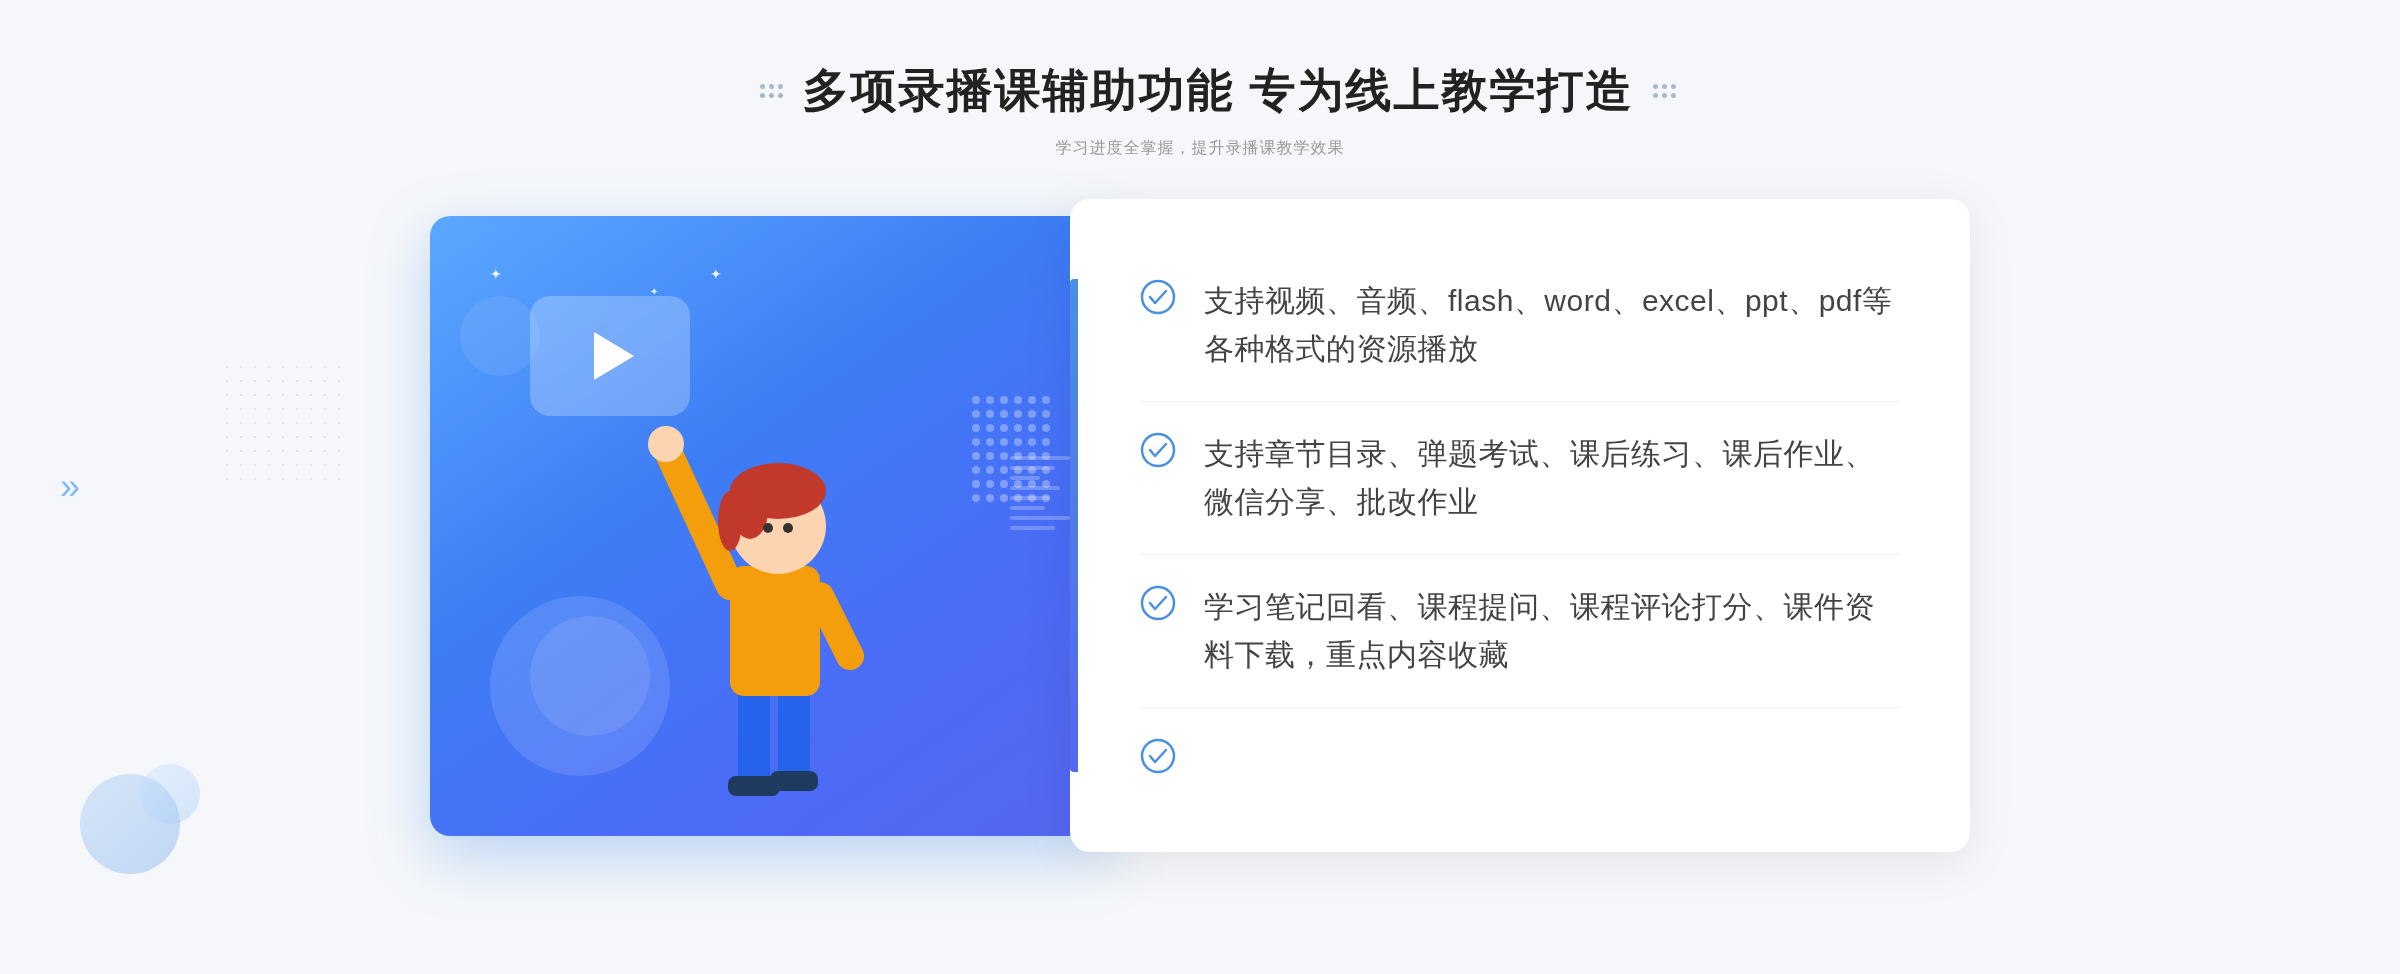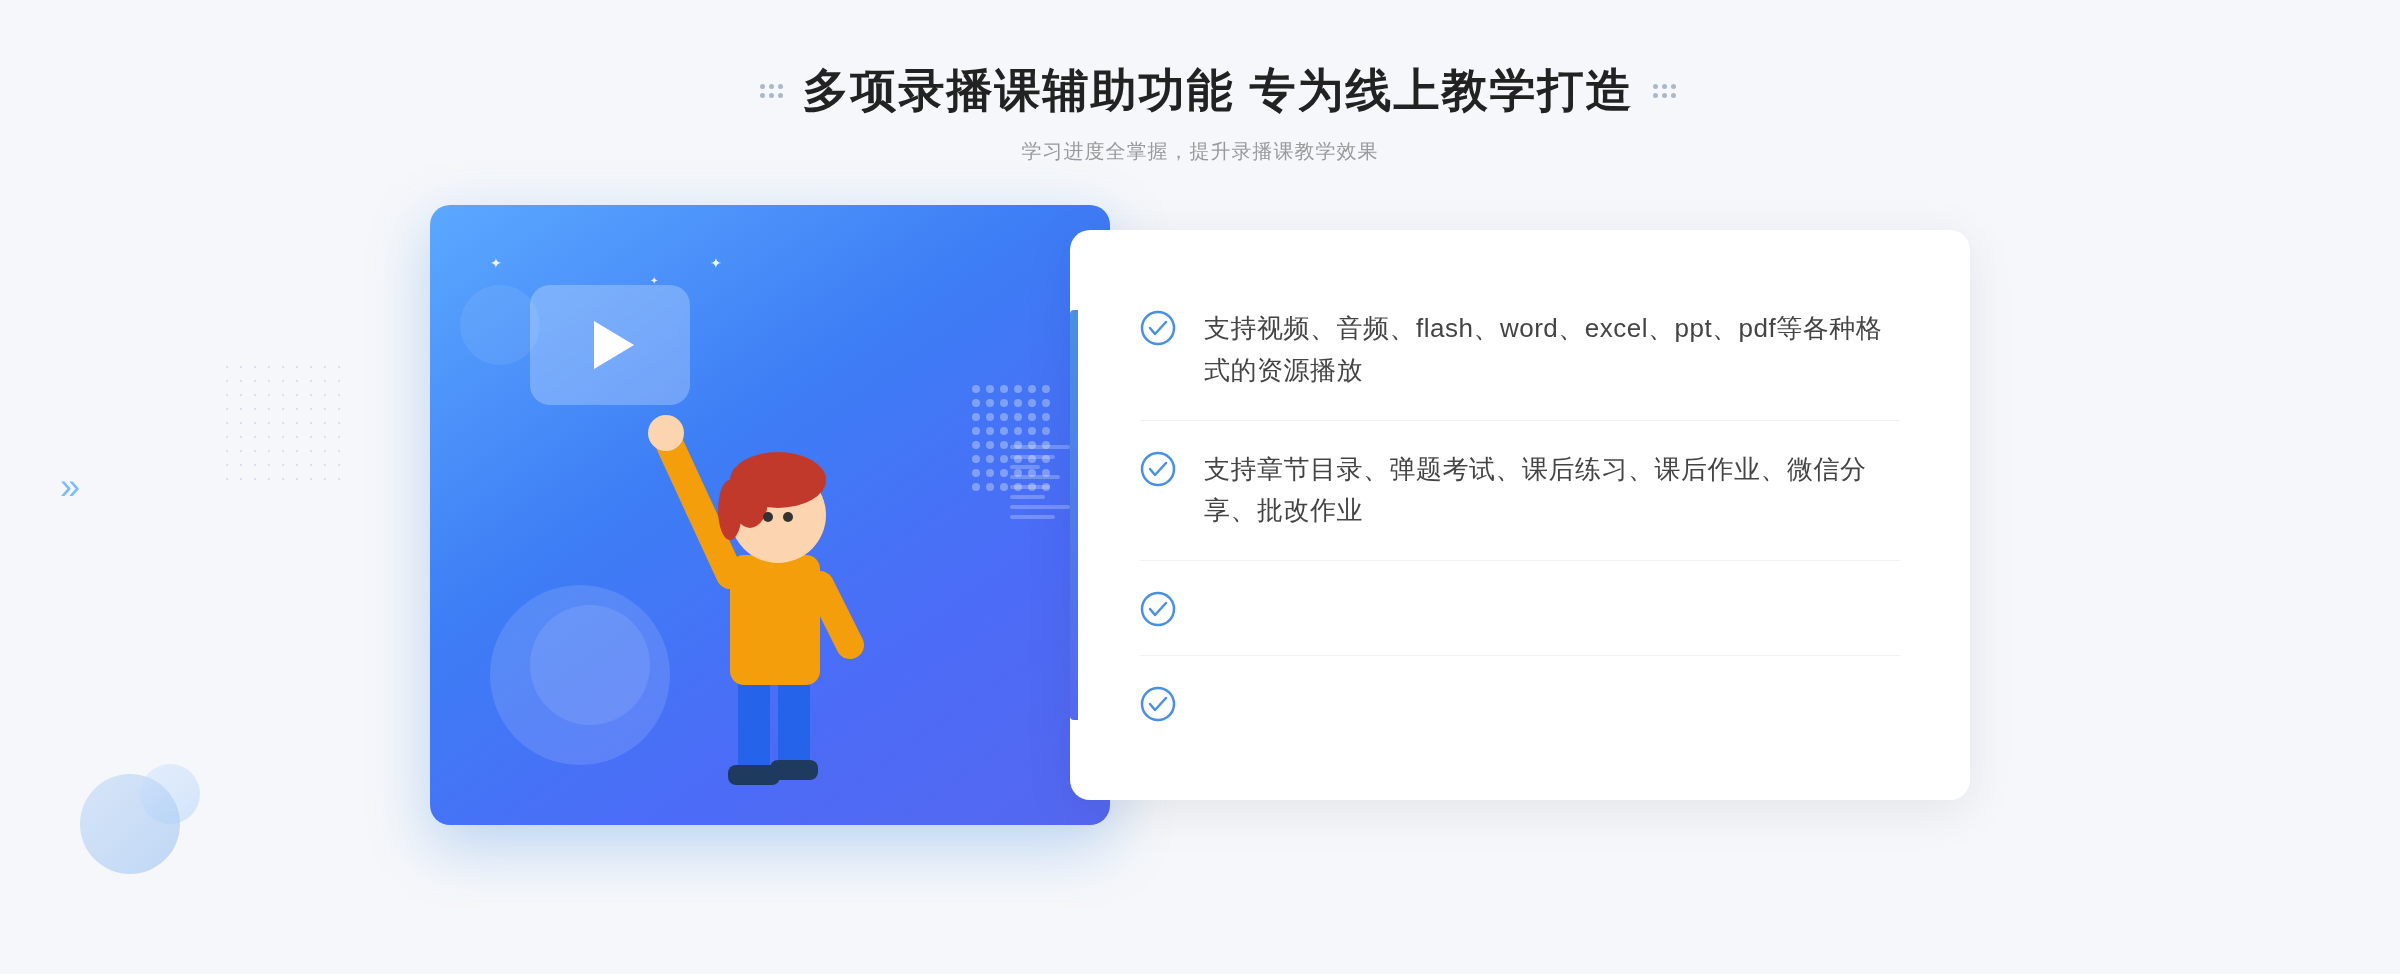--- a/index.html
+++ b/index.html
@@ -75,21 +75,21 @@
     }
 
     .main-title {
       font-size: 46px;
       font-weight: 700;
       color: #222222;
       letter-spacing: 2px;
     }
 
     .sub-title {
-      font-size: 20px;
+      font-size: 16px;
       color: #999999;
       margin-top: 16px;
       letter-spacing: 1px;
     }
 
     
     .content-area {
       display: flex;
       align-items: center;
       justify-content: center;
@@ -235,21 +235,21 @@
       flex-shrink: 0;
       margin-top: 2px;
     }
 
     .check-icon svg {
       width: 36px;
       height: 36px;
     }
 
     .feature-text {
-      font-size: 26px;
+      font-size: 30px;
       color: #444444;
       line-height: 1.6;
       letter-spacing: 0.5px;
     }
 
     
     .features-left-stripe {
       position: absolute;
       left: 0;
       top: 80px;
@@ -476,20 +476,21 @@
   </div>
           <div class="feature-text">支持章节目录、弹题考试、课后练习、课后作业、微信分享、批改作业</div>
         </div>
         <div class="feature-item">
           <div class="check-icon">
     <svg viewBox="0 0 36 36" fill="none" xmlns="http://www.w3.org/2000/svg">
       <circle cx="18" cy="18" r="16" stroke="#4a90e2" stroke-width="2.5" fill="none"></circle>
       <polyline points="10,18 15,24 26,12" stroke="#4a90e2" stroke-width="2.5" stroke-linecap="round" stroke-linejoin="round" fill="none"></polyline>
     </svg>
   </div>
+          <div class="feature-text">学习笔记回看、课程提问、课程评论打分、课件资料下载，重点内容收藏</div>
         </div>
         <div class="feature-item">
           <div class="check-icon">
     <svg viewBox="0 0 36 36" fill="none" xmlns="http://www.w3.org/2000/svg">
       <circle cx="18" cy="18" r="16" stroke="#4a90e2" stroke-width="2.5" fill="none"></circle>
       <polyline points="10,18 15,24 26,12" stroke="#4a90e2" stroke-width="2.5" stroke-linecap="round" stroke-linejoin="round" fill="none"></polyline>
     </svg>
   </div>
         </div>
       </div>

